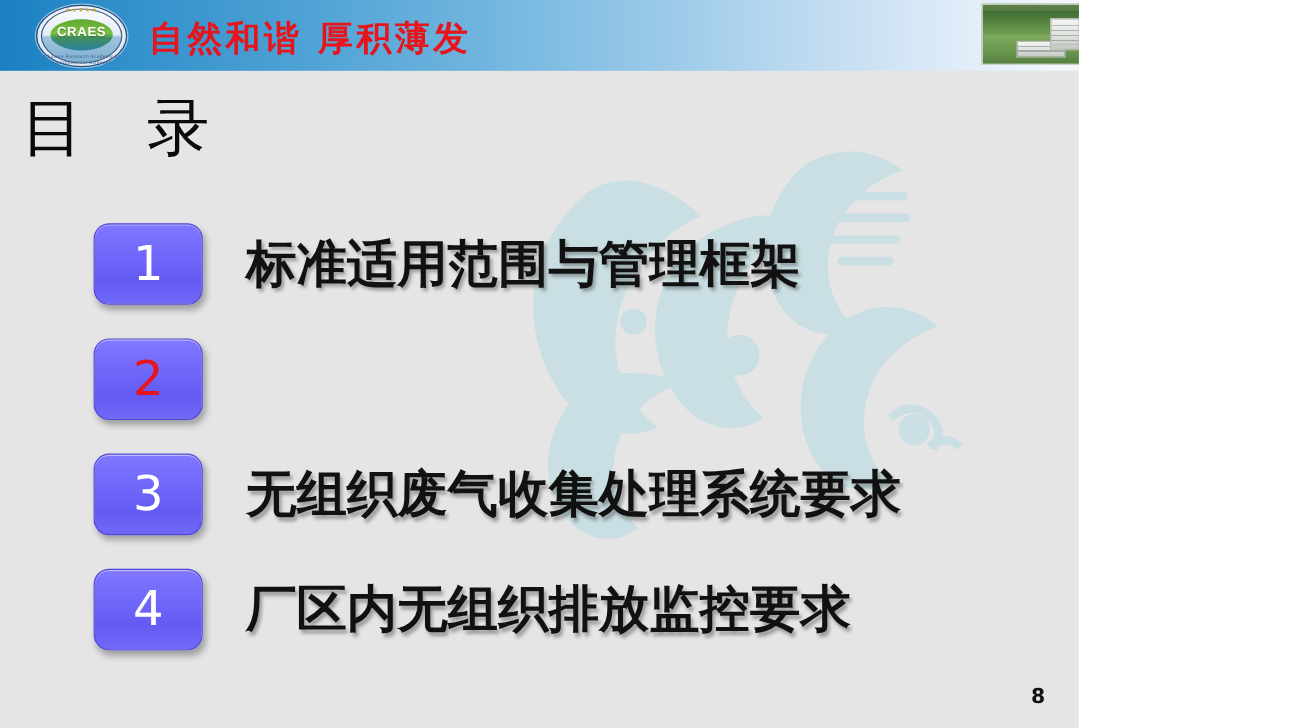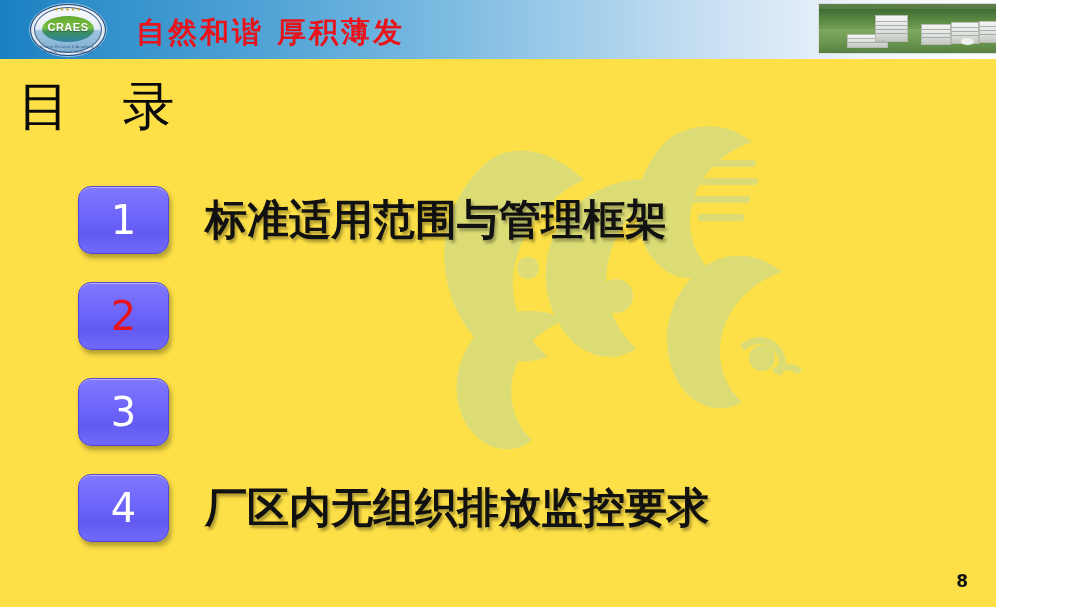--- a/index.html
+++ b/index.html
@@ -6,23 +6,23 @@
   html, body {
     width: 1080px;
     height: 607px;
     overflow: hidden;
     background: #ffffff;
     font-family: "Liberation Sans", "DejaVu Sans", sans-serif;
   }
 
   .slide {
     position: relative;
-    width: 996px;
+    width: 899px;
     height: 607px;
-    background: #fde047;
+    background: #e5e5e5;
     overflow: hidden;
   }
 
   
   .header {
     position: absolute;
     left: 0; top: 0;
     width: 1080px; height: 59px;
     background: linear-gradient(to right,
         #1a7fc1 0%,
@@ -93,21 +93,21 @@
     left: 0; bottom: 2px;
     width: 76px;
     text-align: center;
     font-size: 4px;
     color: #3a5d8a;
     letter-spacing: .3px;
   }
 
   .header-slogan {
     position: absolute;
-    left: 136px; top: 13px;
+    left: 124px; top: 13px;
     font-size: 29px;
     font-weight: bold;
     color: #e8141c;
     letter-spacing: 3px;
     font-family: "DejaVu Sans", "Liberation Sans", sans-serif;
     white-space: nowrap;
   }
 
   
   .campus-photo {
@@ -283,20 +283,21 @@
     <div class="toc-row">
       <div class="badge">
         <span class="badge-num red">2</span>
       </div>
     </div>
 
     <div class="toc-row">
       <div class="badge">
         <span class="badge-num">3</span>
       </div>
+      <div class="toc-label">无组织废气收集处理系统要求</div>
     </div>
 
     <div class="toc-row">
       <div class="badge">
         <span class="badge-num">4</span>
       </div>
       <div class="toc-label">厂区内无组织排放监控要求</div>
     </div>
 
   </div>

